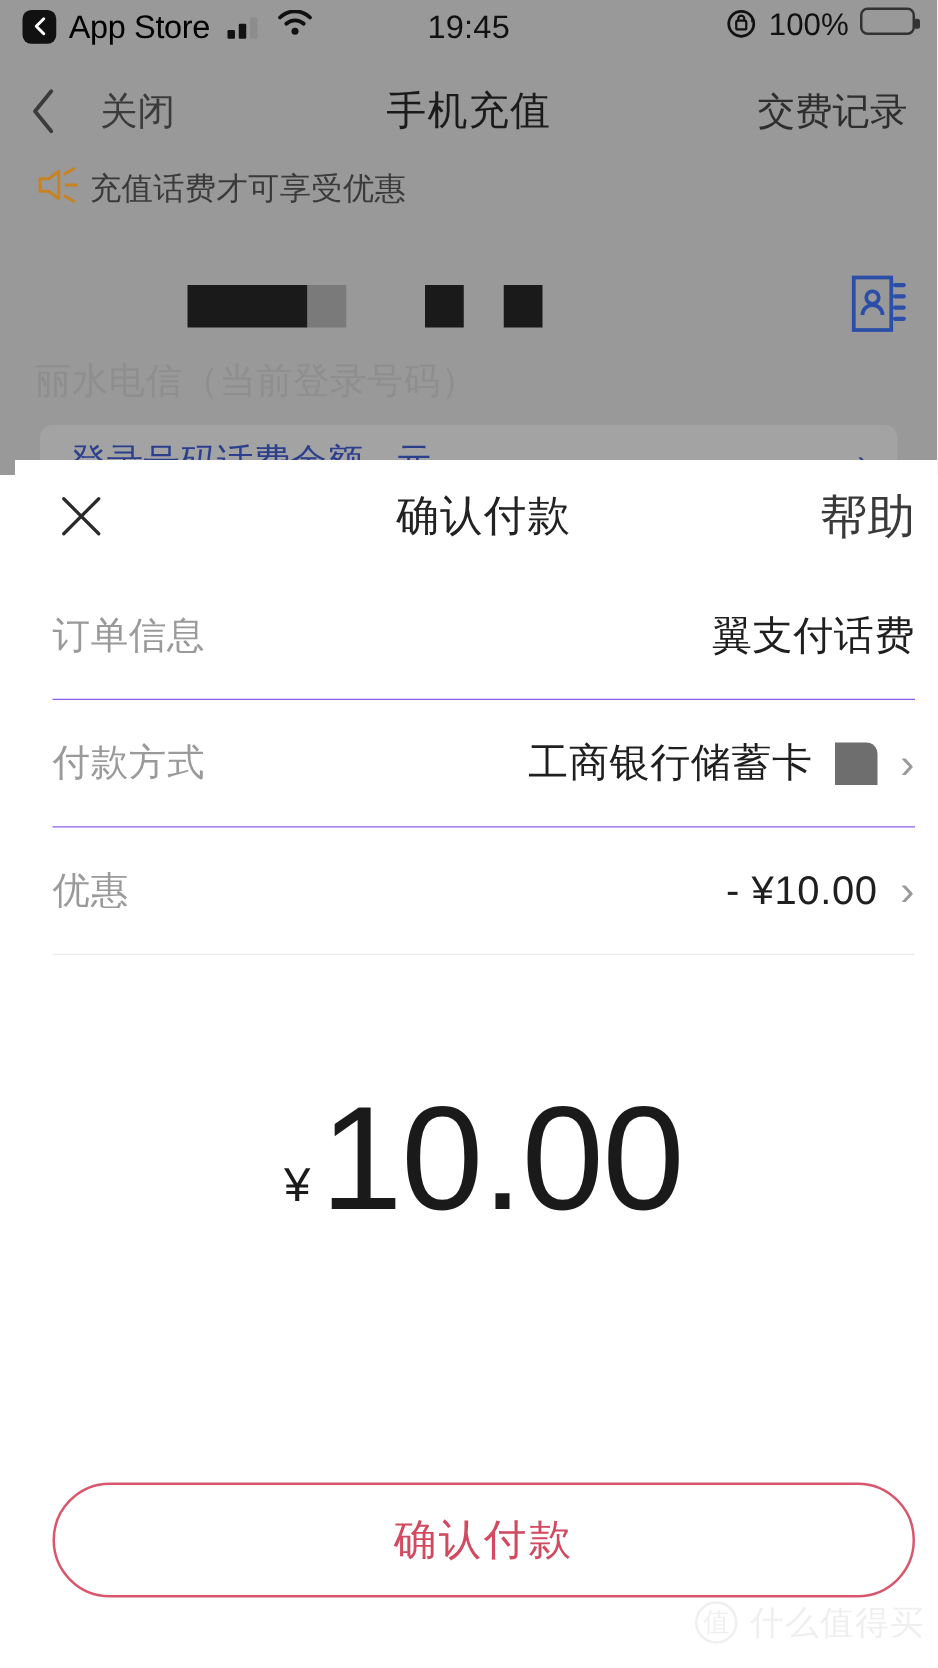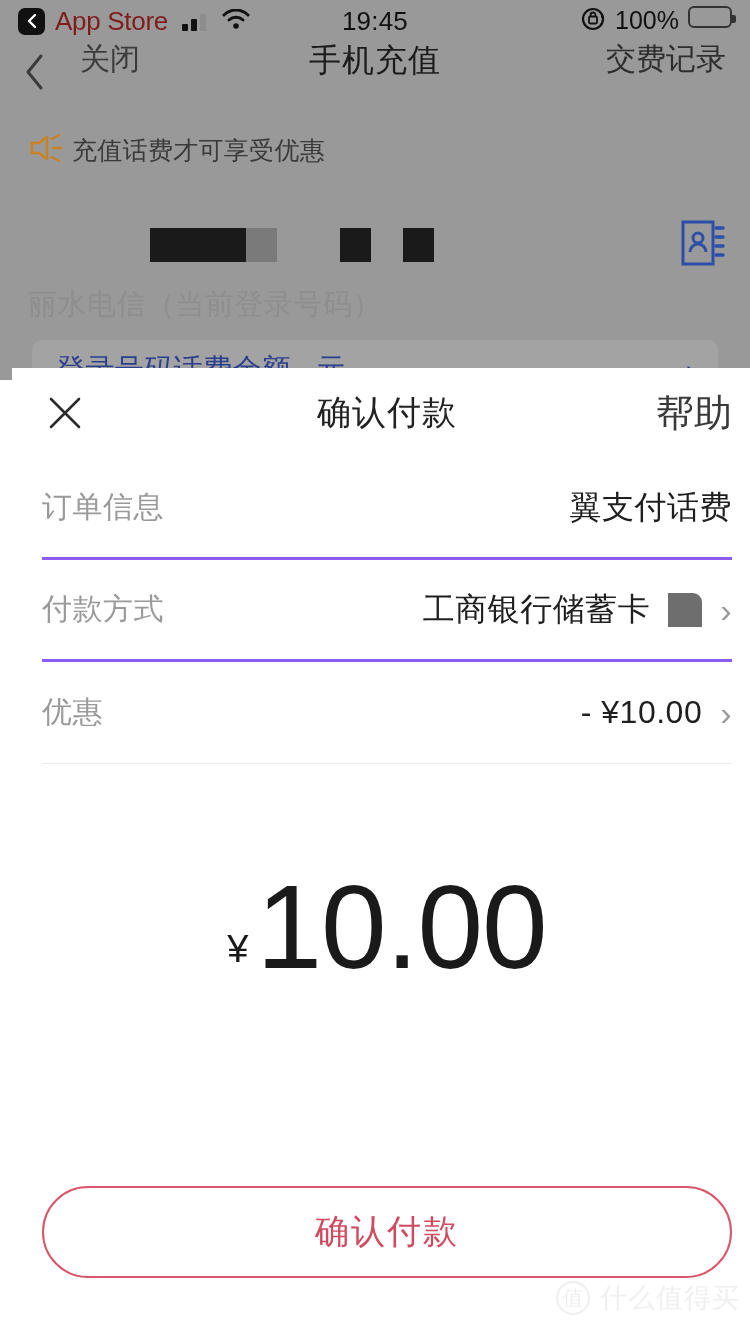--- a/index.html
+++ b/index.html
@@ -21,21 +21,21 @@
   .statusbar {
     position:absolute; left:0; top:0; width:750px; height:42px;
     display:flex; align-items:center; padding:0 18px;
   }
   .sb-left { display:flex; align-items:center; gap:10px; }
   .sb-back {
     width:27px; height:27px; border-radius:7px; background:#111;
     display:flex; align-items:center; justify-content:center;
   }
   .sb-back svg { display:block; }
-  .sb-appname { font-size:26px; color:#7f1d1d; letter-spacing:-0.3px; }
+  .sb-appname { font-size:26px; color:#000000; letter-spacing:-0.3px; }
   .sb-signal { display:flex; align-items:flex-end; gap:3px; height:20px; margin-left:4px; }
   .sb-signal i { display:block; width:6px; background:#111; border-radius:1px; }
   .sb-signal i:nth-child(1){ height:7px; }
   .sb-signal i:nth-child(2){ height:12px; }
   .sb-signal i:nth-child(3){ height:17px; background:#8d8d8d; }
   .sb-wifi { margin-left:6px; }
   .sb-time {
     position:absolute; left:0; right:0; text-align:center;
     font-size:26px; color:#111; font-weight:400; letter-spacing:0.2px;
   }
@@ -49,22 +49,22 @@
     padding:2px; position:relative;
   }
   .sb-batt-fill { height:100%; background:#111; border-radius:2px; }
   .sb-batt:after {
     content:""; position:absolute; right:-6px; top:7px;
     width:4px; height:8px; background:#333; border-radius:0 2px 2px 0;
   }
 
   
   .navbar {
-    position:absolute; left:0; top:39px; width:750px; height:66px;
-    display:flex; padding:0 24px;
+    position:absolute; left:0; top:56px; width:750px; height:66px;
+    display:flex; align-items:center; padding:0 24px;
   }
   .nav-back { width:42px; display:flex; align-items:center; }
   .nav-close { font-size:30px; color:#3b3b3b; margin-left:14px; }
   .nav-title {
     position:absolute; left:0; right:0; text-align:center;
     font-size:32px; color:#1b1b1b; font-weight:400; letter-spacing:1px;
   }
   .nav-right { margin-left:auto; font-size:30px; color:#2e2e2e; position:relative; z-index:2; }
 
   
@@ -115,21 +115,21 @@
   .sheet-title {
     position:absolute; left:0; right:0; text-align:center;
     font-size:34px; color:#222; letter-spacing:1px;
   }
   .sheet-help { margin-left:auto; font-size:38px; color:#3a3a3a; position:relative; z-index:2; }
 
   
   .rows { padding:0 30px; }
   .row {
     height:102px; display:flex; align-items:center;
-    border-bottom:3px solid #8b5cf6;
+    border-bottom:1px solid #8b5cf6;
   }
   .row:last-child { border-bottom:1px solid #ececec; }
   .row-label { font-size:30px; color:#9a9a9a; letter-spacing:0.5px; }
   .row-value {
     margin-left:auto; font-size:32px; color:#1f1f1f; letter-spacing:0.5px;
     display:flex; align-items:center; gap:18px;
   }
   .card-redact {
     width:34px; height:34px; background:#6e6e6e;
     border-radius:0 9px 0 0;

